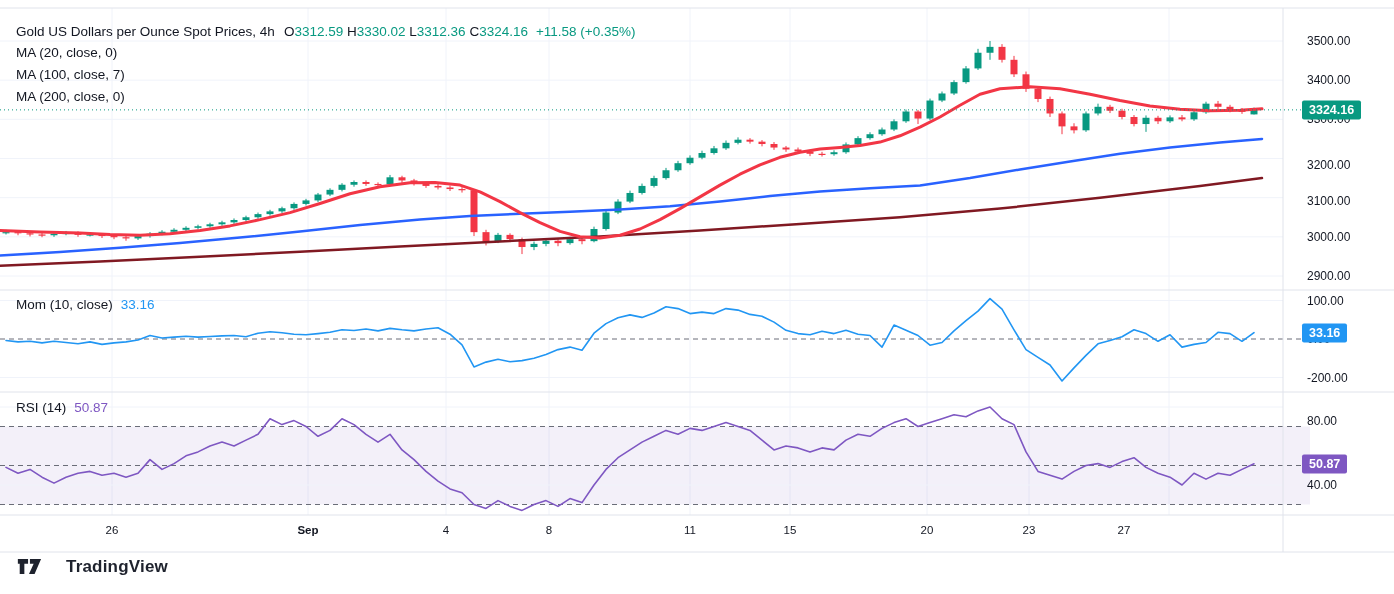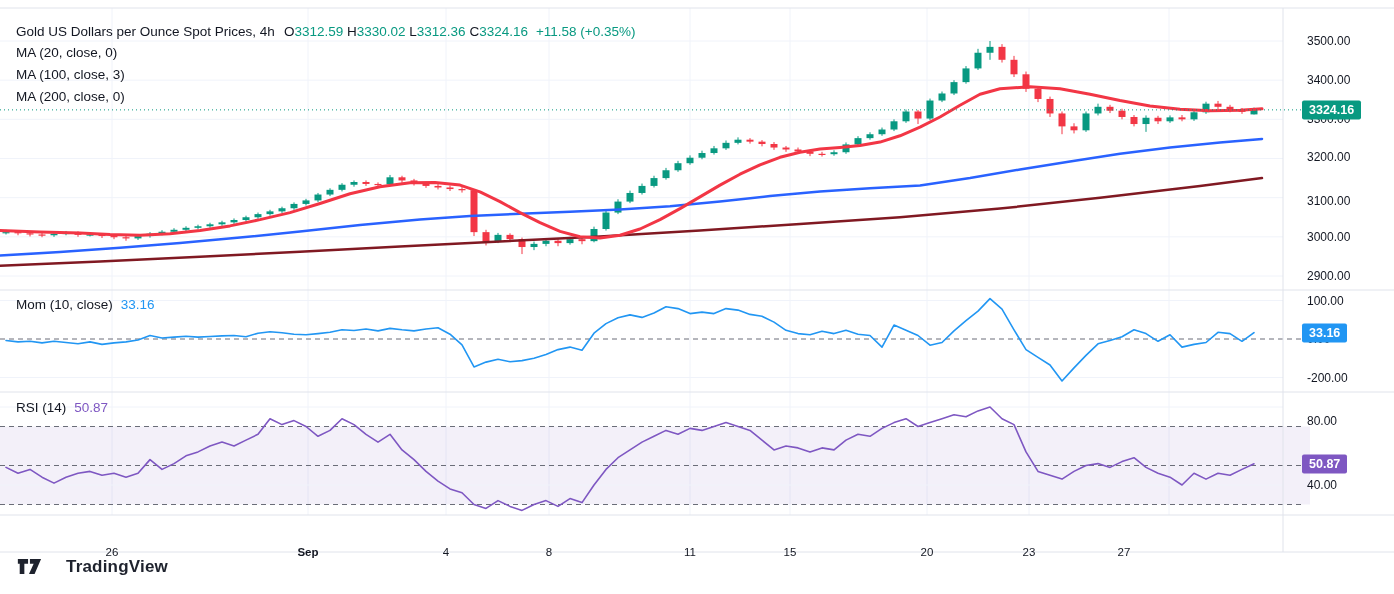--- a/index.html
+++ b/index.html
@@ -22,21 +22,21 @@
     position:absolute; left:1307px; transform:translateY(-50%);
     font-size:12px; color:#131722; white-space:nowrap; z-index:2;
   }
   .badge {
     position:absolute; left:1302px; transform:translateY(-50%);
     height:19px; line-height:19px; padding:0 7px; border-radius:2px;
     font-size:12.5px; font-weight:700; color:#ffffff; z-index:4; white-space:nowrap;
   }
   .time-label {
     position:absolute; top:524px; transform:translateX(-50%);
-    font-size:11.5px; color:#131722; z-index:2;margin-top:22px;
+    font-size:11.5px; color:#131722; z-index:2;
   }
   .time-label.bold { font-weight:700; }
   .brand {
     position:absolute; left:16px; top:556px; display:flex; align-items:center; gap:24px; z-index:5;
   }
   .brand-text { font-size:17px; font-weight:600; color:#1e222d; letter-spacing:0.2px; }
 </style>
 </head>
 <body>
 
@@ -288,36 +288,36 @@
       <line x1="0" y1="392" x2="1394" y2="392" stroke="#e0e3eb" stroke-width="1"></line>
       <line x1="0" y1="515" x2="1394" y2="515" stroke="#e0e3eb" stroke-width="1"></line>
       <line x1="0" y1="552" x2="1394" y2="552" stroke="#e0e3eb" stroke-width="1"></line>
       <line x1="1283" y1="8" x2="1283" y2="552" stroke="#e0e3eb" stroke-width="1"></line>
     </svg>
 
   <div class="legend-row" style="top:24px;">
     <span class="legend-title">Gold US Dollars per Ounce Spot Prices, 4h</span><span class="ohlc"><span class="k">O</span><span class="v">3312.59</span> <span class="k">H</span><span class="v">3330.02</span> <span class="k">L</span><span class="v">3312.36</span> <span class="k">C</span><span class="v">3324.16</span></span><span class="chg">+11.58 (+0.35%)</span>
   </div>
   <div class="legend-row" style="top:45px;"><span>MA (20, close, 0)</span></div>
-  <div class="legend-row" style="top:67px;"><span>MA (100, close, 3)</span></div>
+  <div class="legend-row" style="top:67px;"><span>MA (100, close, 7)</span></div>
   <div class="legend-row" style="top:89px;"><span>MA (200, close, 0)</span></div>
 
   <div class="legend-row" style="top:297px;">
     <span>Mom (10, close)</span><span class="ind-val" style="color:#2196f3;">33.16</span>
   </div>
 
   <div class="legend-row" style="top:400px;">
     <span>RSI (14)</span><span class="ind-val" style="color:#7e57c2;">50.87</span>
   </div>
 
   <div id="axis-labels">
       <div class="axis-label" style="top: 41px;">3500.00</div>
       <div class="axis-label" style="top: 80.167px;">3400.00</div>
       <div class="axis-label" style="top: 119.334px;">3300.00</div>
-      <div class="axis-label" style="top: 157px;">3200.00</div>
+      <div class="axis-label" style="top: 165px;">3200.00</div>
       <div class="axis-label" style="top: 201px; text-align: right;">3100.00</div>
       <div class="axis-label" style="top: 236.835px;">3000.00</div>
       <div class="axis-label" style="top: 276.002px;">2900.00</div>
       <div class="axis-label" style="top: 300.5px;">100.00</div>
       <div class="axis-label" style="top: 339px;">0.00</div>
       <div class="axis-label" style="top: 377.5px;">-200.00</div>
       <div class="axis-label" style="top: 421px;">80.00</div>
       <div class="axis-label" style="top: 485px;">40.00</div>
     </div>
 

